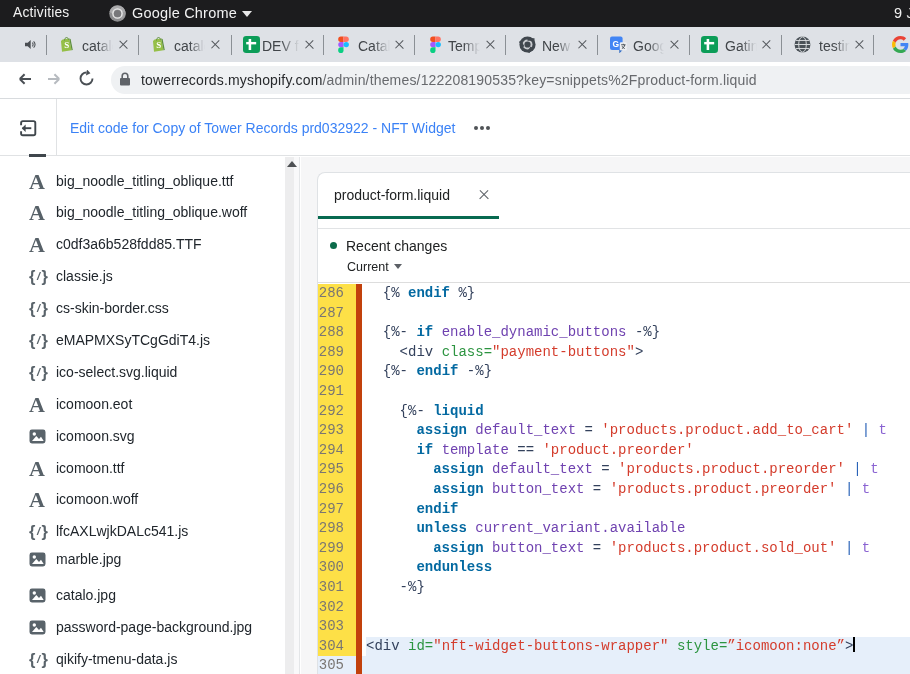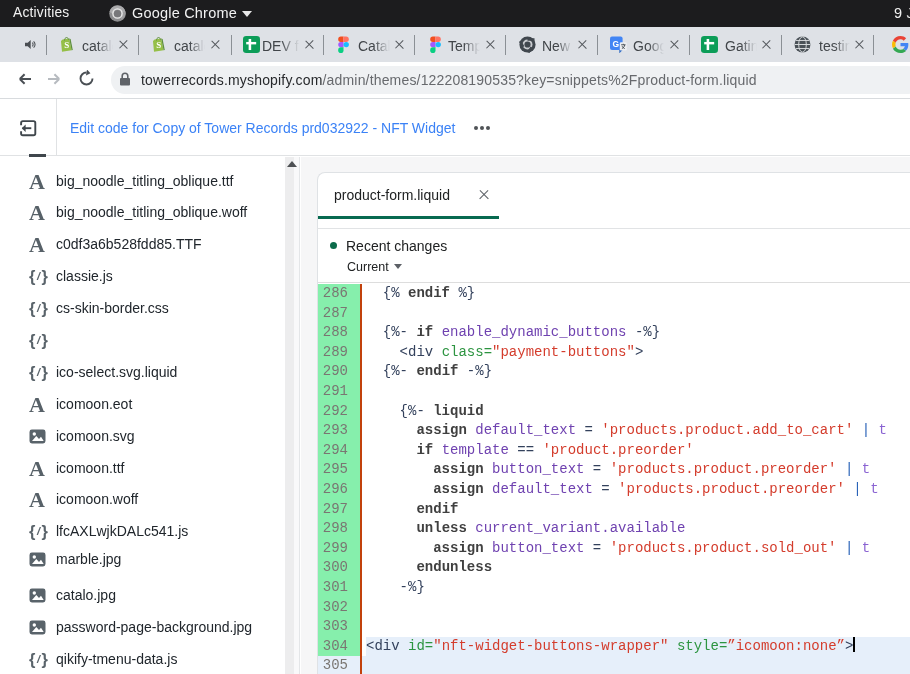--- a/index.html
+++ b/index.html
@@ -42,25 +42,25 @@
 .xclose:before,.xclose:after{content:"";position:absolute;left:-1px;top:4.2px;width:12px;height:1.4px;background:#5c6066}
 .xclose:before{transform:rotate(45deg)}
 .xclose:after{transform:rotate(-45deg)}
 #recent{position:absolute;left:317px;top:229px;width:593px;height:54px}
 #rdot{position:absolute;left:330px;top:242px;width:7px;height:7px;border-radius:50%;background:#0b6b4a}
 #rtext{position:absolute;left:346px;top:238px;font-size:14px;color:#202223}
 #rcur{position:absolute;left:347px;top:260px;font-size:12.5px;color:#202223}
 #rcaret{position:absolute;left:394px;top:264px;width:0;height:0;border-left:4.5px solid transparent;border-right:4.5px solid transparent;border-top:5px solid #5c6066}
 
 #editor{position:absolute;left:318px;top:282px;width:592px;height:1px;background:#dddddd}
-#gutter{position:absolute;left:318px;top:284px;width:44px;height:391px;background:#86efac;border-right:2px solid #c2410c}
+#gutter{position:absolute;left:318px;top:284px;width:44px;height:391px;background:#fde047;border-right:6px solid #c2410c}
 .gln{height:19.6px;line-height:19.6px;font-family:"Liberation Mono",monospace;font-size:14px;color:#7a7672;text-align:right;padding-right:12px}
 #code{position:absolute;left:366px;top:284px;width:544px;height:391px}
 .cl{height:19.6px;line-height:19.6px;font-family:"Liberation Mono",monospace;font-size:14px;color:#33415c;white-space:pre}
-.k{color:#404040;font-weight:bold}
+.k{color:#0369a1;font-weight:bold}
 .s{color:#d43c2c}
 .v{color:#6f42b0}
 .pi{color:#2a63b8}
 .f{color:#8a63d2}
 .at{color:#2c9440}
 .hl{background:#e6effa}
 #caret{display:inline-block;width:2px;height:15px;background:#000;vertical-align:-2px}
 </style></head>
 <body>
 <div id="page">
@@ -227,20 +227,21 @@
 <div class="fitem" style="top:261.2px">
       <div class="ficon cicon">{<i>/</i>}</div>
       <div class="fname">classie.js</div>
     </div>
 <div class="fitem" style="top:293.1px">
       <div class="ficon cicon">{<i>/</i>}</div>
       <div class="fname">cs-skin-border.css</div>
     </div>
 <div class="fitem" style="top:325px">
       <div class="ficon cicon">{<i>/</i>}</div>
+      <div class="fname">eMAPMXSyTCgGdiT4.js</div>
     </div>
 <div class="fitem" style="top:356.9px">
       <div class="ficon cicon">{<i>/</i>}</div>
       <div class="fname">ico-select.svg.liquid</div>
     </div>
 <div class="fitem" style="top:388.8px">
       <div class="ficon aicon">A</div>
       <div class="fname">icomoon.eot</div>
     </div>
 <div class="fitem" style="top:420.6px">
@@ -334,22 +335,22 @@
 <div id="code">
 <div class="cl">  {% <span class="k">endif</span> %}</div>
 <div class="cl"> </div>
 <div class="cl">  {%- <span class="k">if</span> <span class="v">enable_dynamic_buttons</span> -%}</div>
 <div class="cl">    &lt;div <span class="at">class=</span><span class="s">"payment-buttons"</span>&gt;</div>
 <div class="cl">  {%- <span class="k">endif</span> -%}</div>
 <div class="cl"> </div>
 <div class="cl">    {%- <span class="k">liquid</span></div>
 <div class="cl">      <span class="k">assign</span> <span class="v">default_text</span> = <span class="s">'products.product.add_to_cart'</span> <span class="pi">|</span> <span class="f">t</span></div>
 <div class="cl">      <span class="k">if</span> <span class="v">template</span> == <span class="s">'product.preorder'</span></div>
+<div class="cl">        <span class="k">assign</span> <span class="v">default_text</span> = <span class="s">'products.product.preorder'</span> <span class="pi">|</span> <span class="f">t</span></div>
 <div class="cl">        <span class="k">assign</span> <span class="v">button_text</span> = <span class="s">'products.product.preorder'</span> <span class="pi">|</span> <span class="f">t</span></div>
-<div class="cl">        <span class="k">assign</span> <span class="v">default_text</span> = <span class="s">'products.product.preorder'</span> <span class="pi">|</span> <span class="f">t</span></div>
 <div class="cl">      <span class="k">endif</span></div>
 <div class="cl">      <span class="k">unless</span> <span class="v">current_variant.available</span></div>
 <div class="cl">        <span class="k">assign</span> <span class="v">button_text</span> = <span class="s">'products.product.sold_out'</span> <span class="pi">|</span> <span class="f">t</span></div>
 <div class="cl">      <span class="k">endunless</span></div>
 <div class="cl">    -%}</div>
 <div class="cl"> </div>
 <div class="cl"> </div>
 <div class="cl hl">&lt;div <span class="at">id=</span><span class="s">"nft-widget-buttons-wrapper"</span> <span class="at">style=</span><span class="s">”icomoon:none”</span>&gt;<span id="caret"></span></div>
 </div>
 

